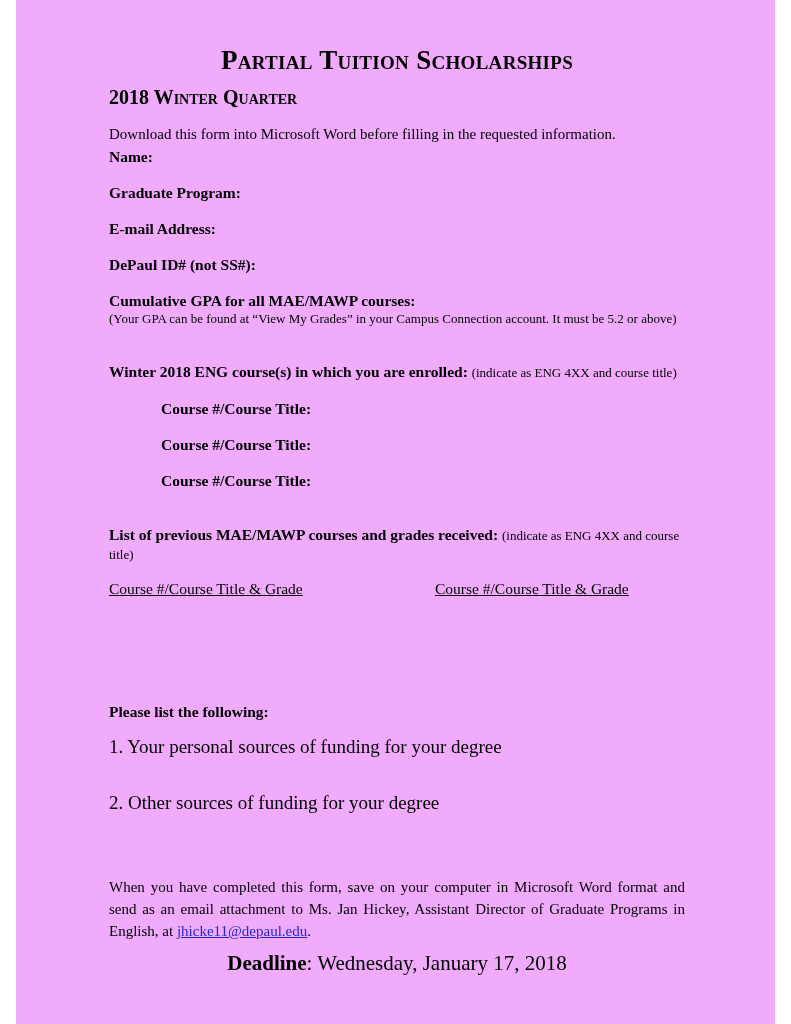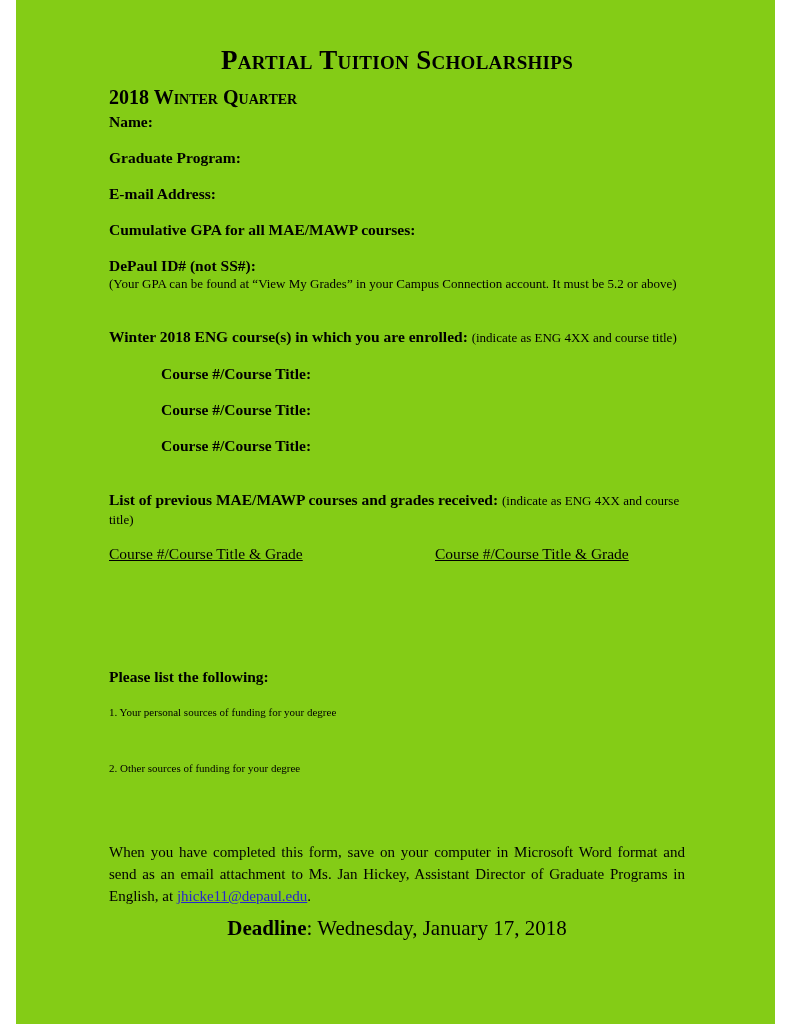--- a/index.html
+++ b/index.html
@@ -2,21 +2,21 @@
 <html><head>
 <meta charset="utf-8">
 <style>
   html, body { margin: 0; padding: 0; background: #ffffff; }
   .page {
     width: 759px;
     height: 1024px;
     box-sizing: border-box;
     padding: 46px 90px 16px 93px;
     margin: 0 auto;
-    background: #84cc16;
+    background: #f0abfc;
     color: #000000;
     font-family: "Liberation Serif", "DejaVu Serif", serif;
     overflow: hidden;
     position: relative;
   }
   .title {
     font-size: 27px;
     font-weight: 700;
     font-variant: small-caps;
     text-align: center;
@@ -64,21 +64,21 @@
     display: flex;
     margin: 16px 0 0;
     font-size: 15.5px;
     line-height: 18px;
     font-weight: 400;
   }
   .col-first { width: 326px; flex: 0 0 326px; }
   .col-header { text-decoration: underline; }
   .funding-heading { margin-top: 105px; }
   .funding-item {
-    font-size: 11px;
+    font-size: 19px;
     font-weight: 400;
     margin: 17px 0 0;
     line-height: 18px;
   }
   .funding-item + .funding-item { margin-top: 38px; }
   .footer-para {
     font-size: 15px;
     font-weight: 400;
     text-align: justify;
     margin: 64px 0 0;
@@ -99,27 +99,28 @@
   .deadline .b { font-weight: 700; }
 </style>
 </head>
 <body>
 
 <div class="page">
 
   <h1 class="title">Partial Tuition Scholarships</h1>
   <h2 class="subtitle">2018 Winter Quarter</h2>
 
+  <p class="intro">Download this form into Microsoft Word before filling in the requested information.</p>
 
   <p class="label first-field">Name:</p>
   <p class="label">Graduate Program:</p>
   <p class="label">E-mail Address:</p>
+  <p class="label">DePaul ID# (not SS#):</p>
+
   <p class="label">Cumulative GPA for all MAE/MAWP courses:</p>
-
-  <p class="label">DePaul ID# (not SS#):</p>
   <p class="note">(Your GPA can be found at “View My Grades” in your Campus Connection account.  It must be 5.2 or above)</p>
 
   <p class="label mt36">
     <span>Winter 2018 ENG course(s) in which you are enrolled:</span>
     <span class="hint">(indicate as ENG 4XX and course title)</span>
   </p>
   <p class="course">Course #/Course Title:</p>
   <p class="course">Course #/Course Title:</p>
   <p class="course">Course #/Course Title:</p>
 

